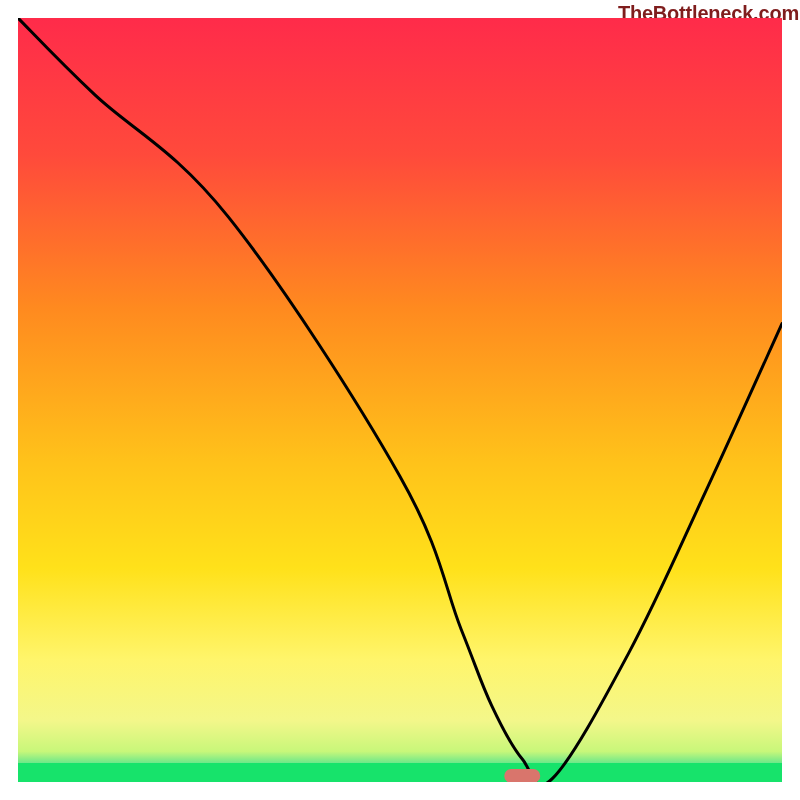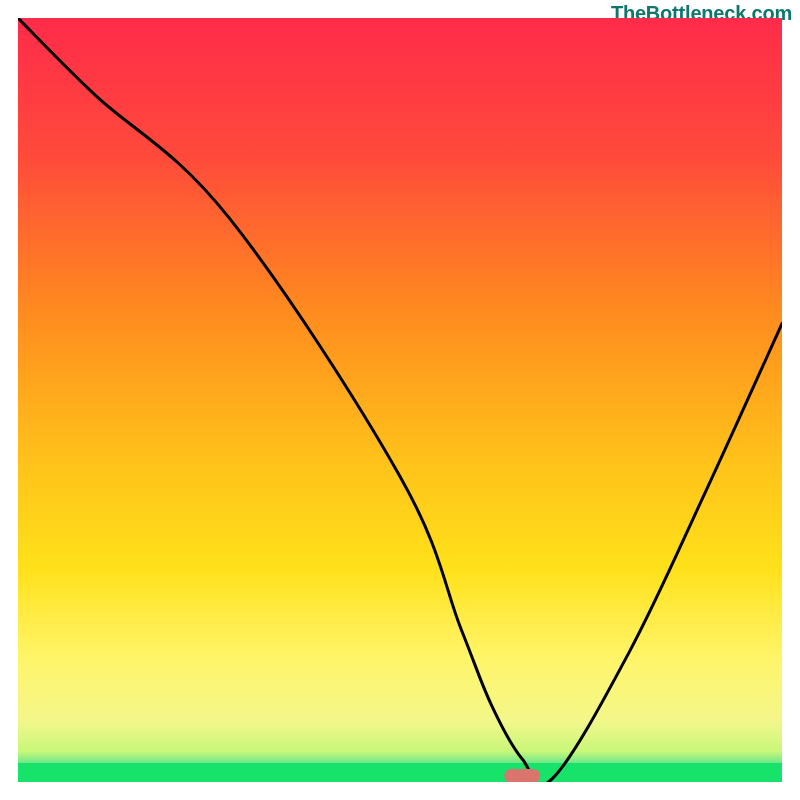--- a/index.html
+++ b/index.html
@@ -24,24 +24,24 @@
     height: 764px;
   }
   .plot-area svg {
     width: 100%;
     height: 100%;
     display: block;
   }
   .watermark {
     position: absolute;
     top: 2px;
-    right: 8px;
+    right: 1px;
     font-size: 20px;
     font-weight: 600;
-    color: #0f766e;
+    color: #7f1d1d;
     letter-spacing: -0.2px;
   }
 </style>
 </head>
 <body>
 
 <div class="chart-container">
   <div class="watermark">TheBottleneck.com</div>
 
   <div class="plot-area">

